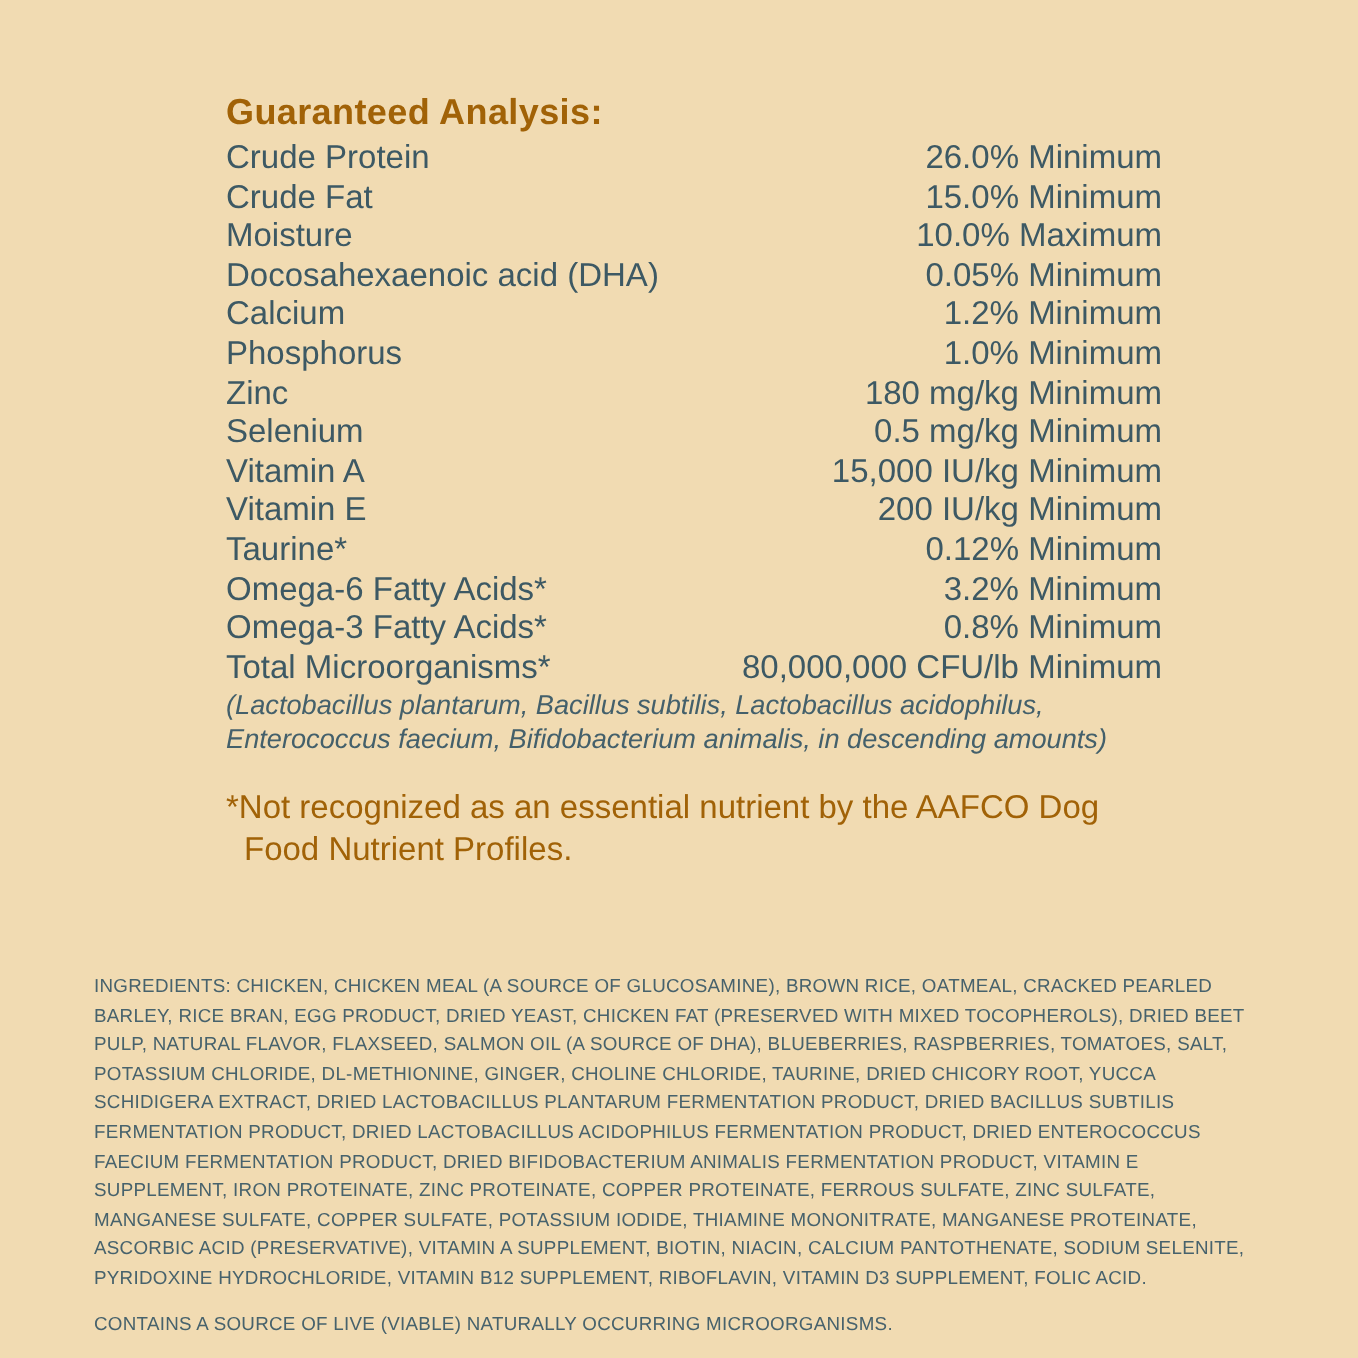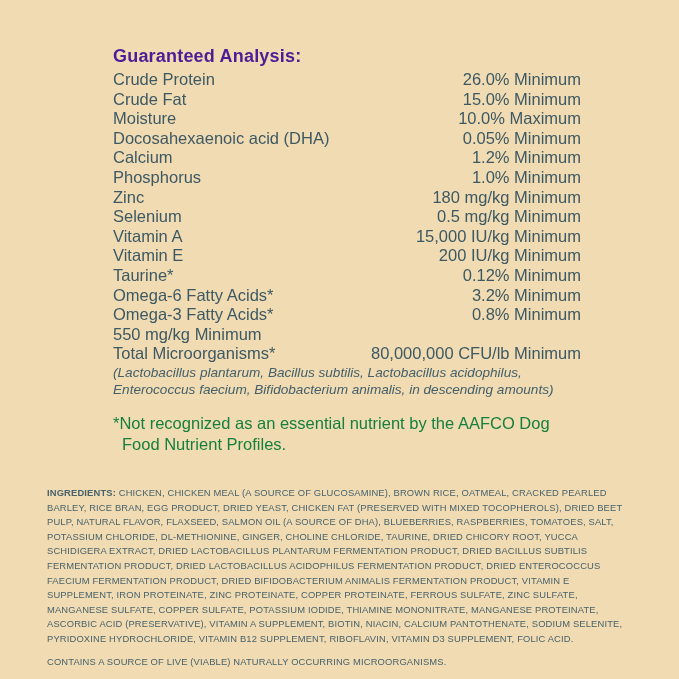--- a/index.html
+++ b/index.html
@@ -17,21 +17,21 @@
   }
   .ga-section {
     position: absolute;
     left: 113px;
     top: 46px;
     width: 468px;
   }
   .ga-title {
     font-size: 18px;
     font-weight: bold;
-    color: #4c1d95;
+    color: #a16207;
     letter-spacing: 0.2px;
     margin-bottom: 3px;
   }
   .ga-table {
     width: 100%;
   }
   .ga-row {
     display: flex;
     justify-content: space-between;
     font-size: 16.5px;
@@ -48,36 +48,36 @@
     color: #44606b;
     margin-top: 1px;
   }
   .footnote {
     margin-top: 15px;
     font-size: 16.5px;
     line-height: 21px;
     max-width: 500px;
     padding-left: 9px;
     text-indent: -9px;
-    color: #15803d;
+    color: #a16207;
   }
   .ingredients-block {
     position: absolute;
     left: 47px;
     top: 486px;
     width: 588px;
     color: #47626c;
   }
   .ingredients-text {
     font-size: 9.4px;
     line-height: 14.6px;
     letter-spacing: 0.15px;
   }
   .ingredients-label {
-    font-weight: bold;
+    font-weight: normal;
   }
   .contains-note {
     margin-top: 8px;
     font-size: 9.4px;
     line-height: 14.6px;
     letter-spacing: 0.15px;
   }
 </style>
 </head>
 <body>
@@ -132,21 +132,20 @@
       </div>
       <div class="ga-row">
         <span class="label">Omega-6 Fatty Acids*</span>
         <span class="value">3.2% Minimum</span>
       </div>
       <div class="ga-row">
         <span class="label">Omega-3 Fatty Acids*</span>
         <span class="value">0.8% Minimum</span>
       </div>
       <div class="ga-row">
-        <span class="value">550 mg/kg Minimum</span>
       </div>
       <div class="ga-row">
         <span class="label">Total Microorganisms*</span>
         <span class="value">80,000,000 CFU/lb Minimum</span>
       </div>
     </div>
 
   <div class="ga-note">(Lactobacillus plantarum, Bacillus subtilis, Lactobacillus acidophilus, Enterococcus faecium, Bifidobacterium animalis, in descending amounts)</div>
 
   <div class="footnote">*Not recognized as an essential nutrient by the AAFCO Dog Food Nutrient Profiles.</div>

